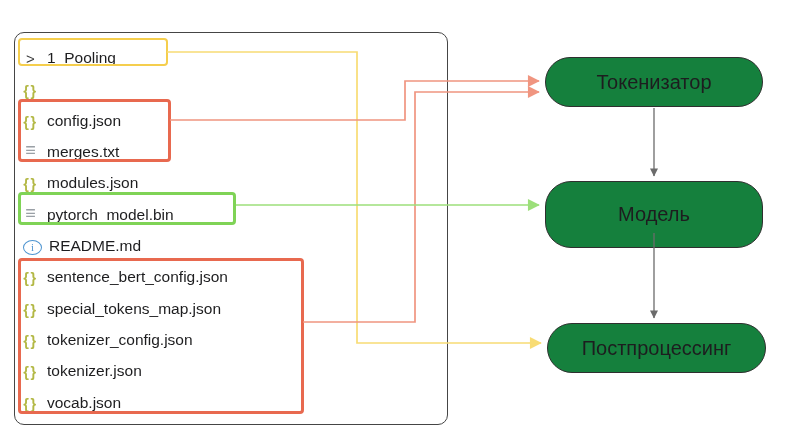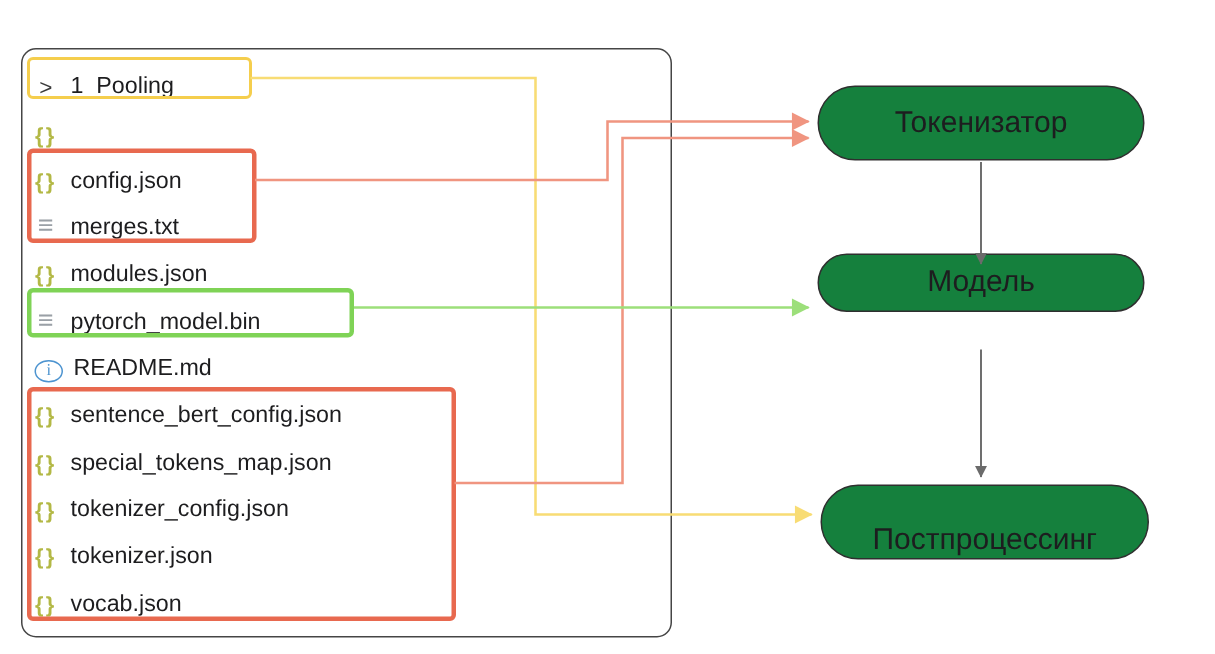--- a/index.html
+++ b/index.html
@@ -45,22 +45,22 @@
   .hl-red1   { left:18px; top:99px;  width:153px; height:63px;  border:3px solid var(--c-red-box,#e8694f); }
   .hl-green  { left:18px; top:192px; width:218px; height:33px;  border:3px solid var(--c-green-box,#7fd356); }
   .hl-red2   { left:18px; top:258px; width:286px; height:156px; border:3px solid var(--c-red-box,#e8694f); }
   
   .pill {
     position:absolute; background:#15803d; border:1.5px solid var(--c-pill-border,#2f2f2f);
     border-radius:26px; display:flex; align-items:center; justify-content:center;
     font-size:20px; z-index:2;
   }
   .pill-tokenizer { left:545px; top:57px;  width:218px; height:50px; }
-  .pill-model     { left:545px; top:169px; width:218px; height:39px; }
-  .pill-postproc  { left:547px; top:323px; width:219px; height:50px;align-items:flex-end; }
+  .pill-model     { left:545px; top:181px; width:218px; height:67px; }
+  .pill-postproc  { left:547px; top:323px; width:219px; height:50px; }
   
   .wires { position:absolute; inset:0; z-index:4; pointer-events:none; }
   .wires polyline, .wires line { fill:none; }
   .w-yellow { stroke:var(--c-yellow-line,#f8dc74); stroke-width:1.7; }
   .w-red    { stroke:var(--c-red-line,#f09580);    stroke-width:1.7; }
   .w-green  { stroke:var(--c-green-line,#9cdf7a);  stroke-width:1.7; }
   .w-gray   { stroke:var(--c-connector,#6b6b6b);   stroke-width:1.3; }
   .m-yellow { fill:var(--c-yellow-line,#f8dc74); }
   .m-red    { fill:var(--c-red-line,#f09580); }
   .m-green  { fill:var(--c-green-line,#9cdf7a); }

